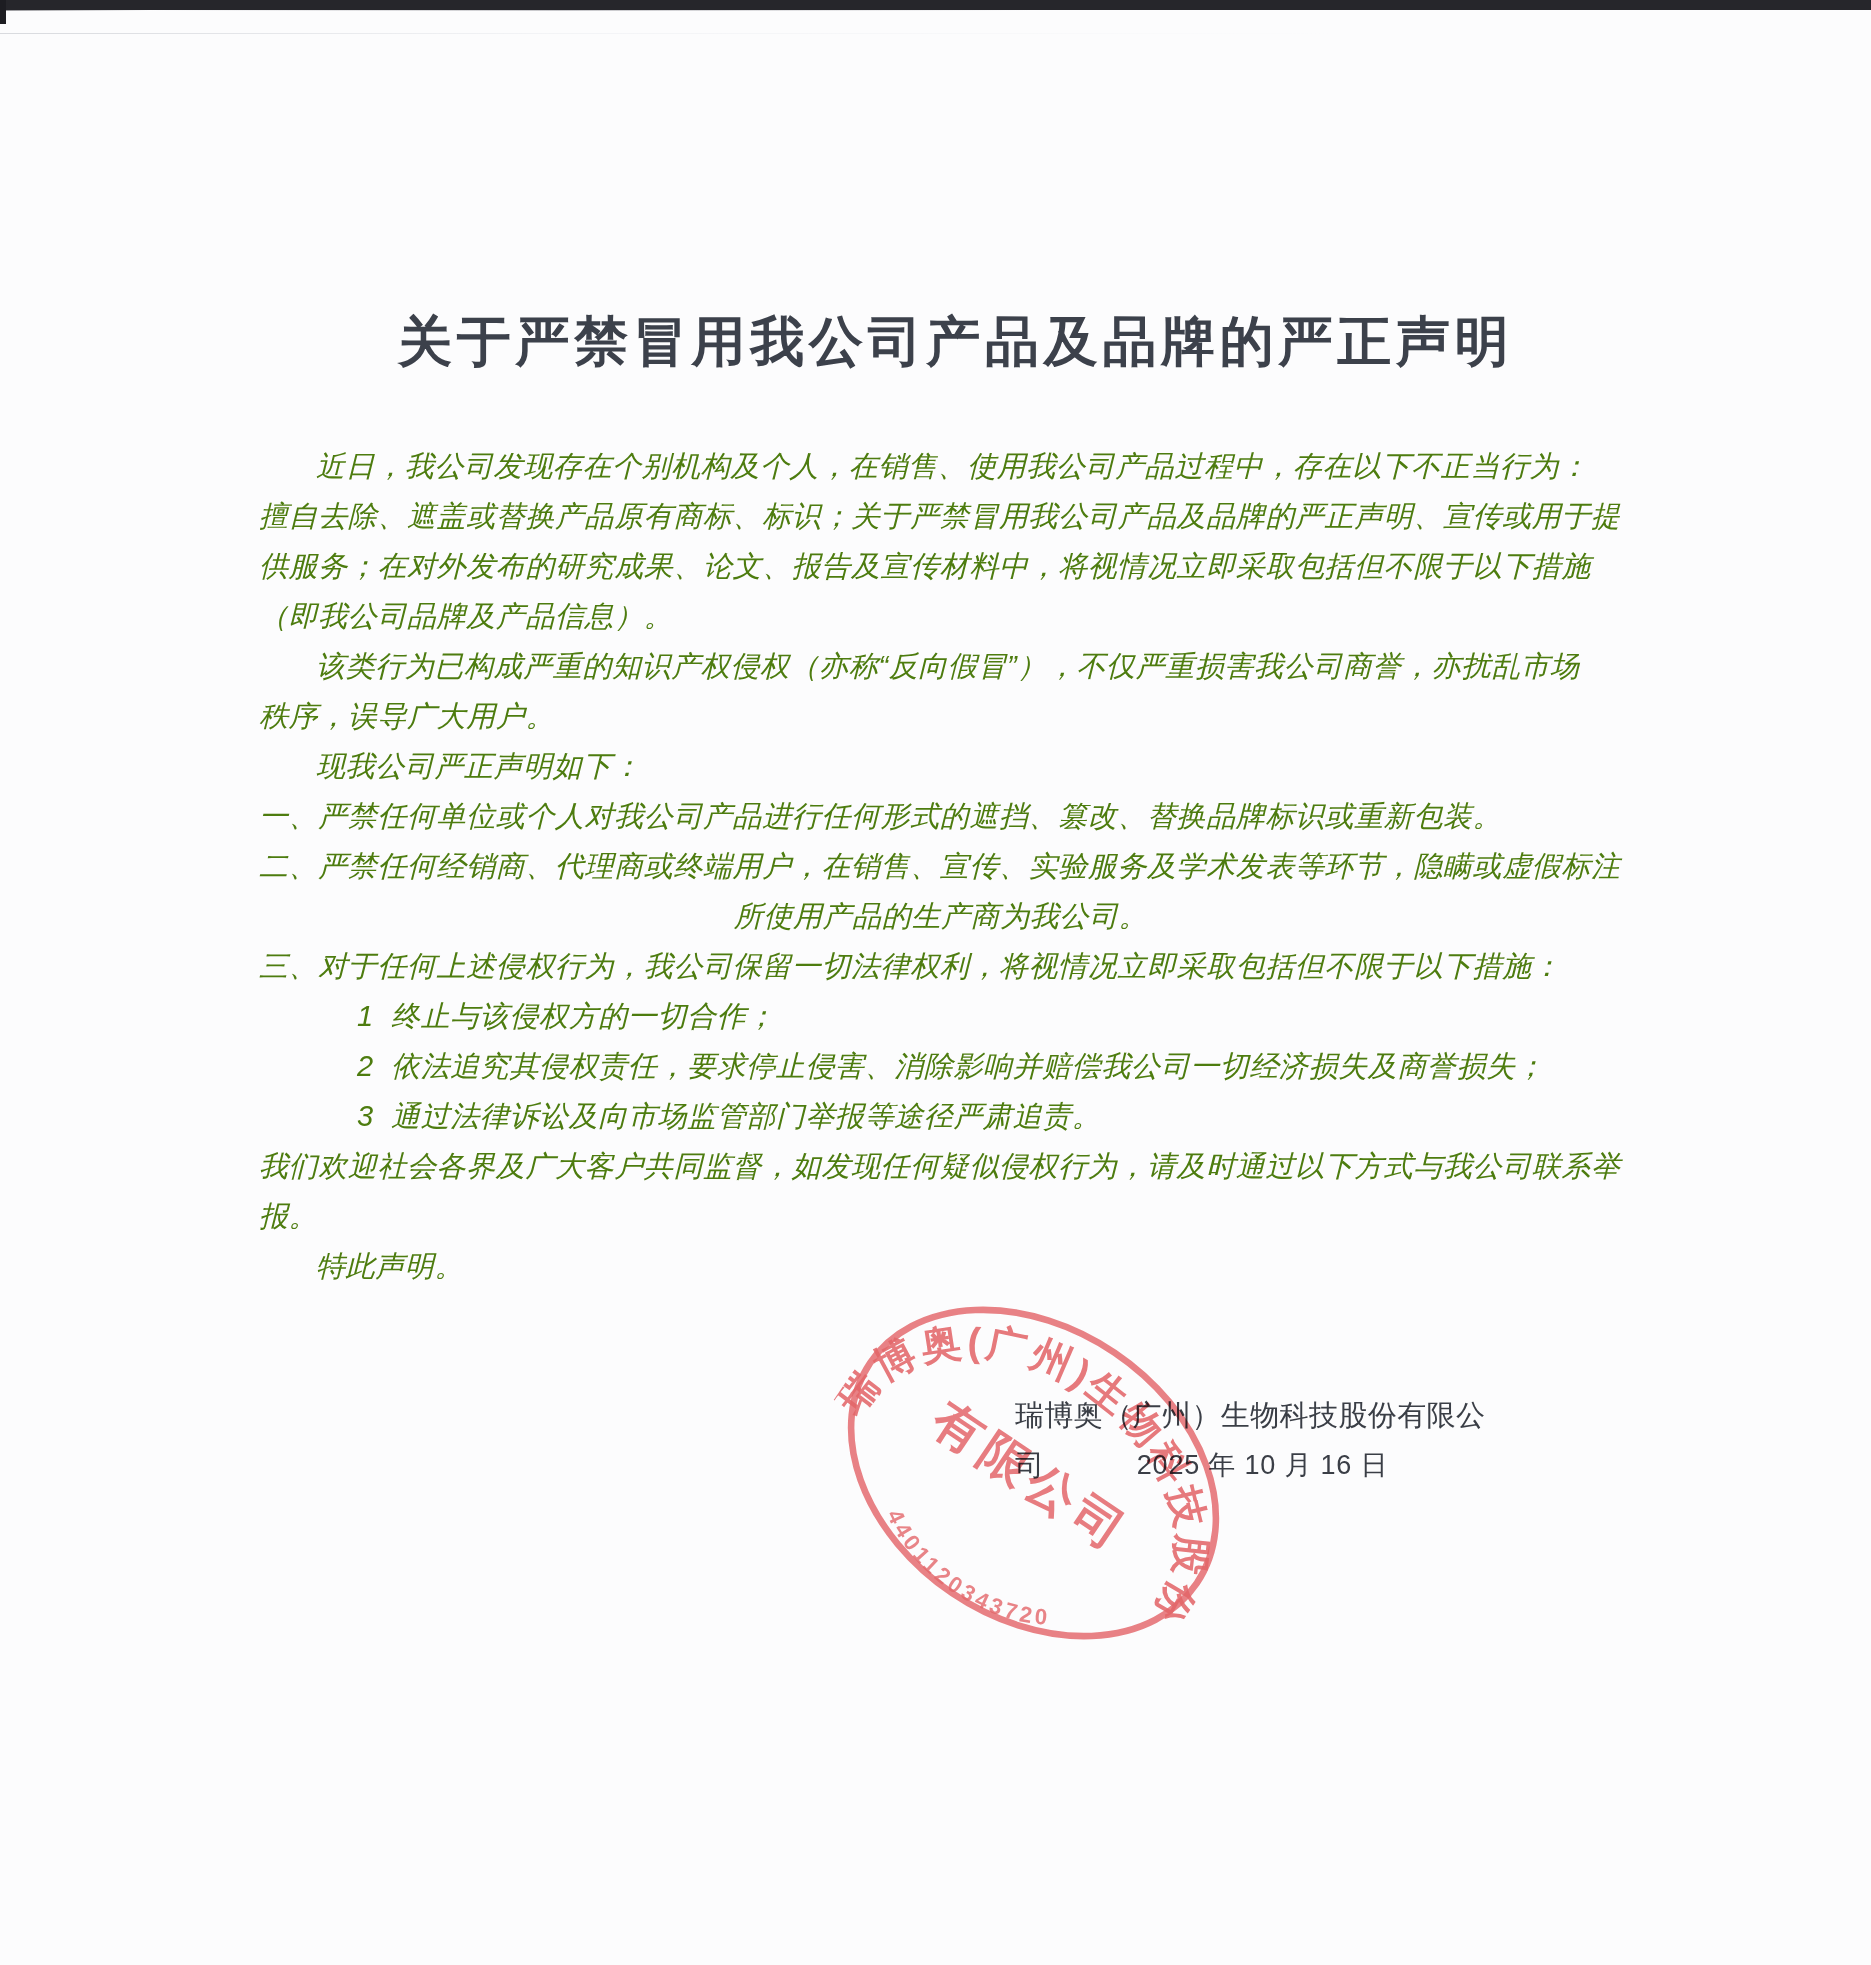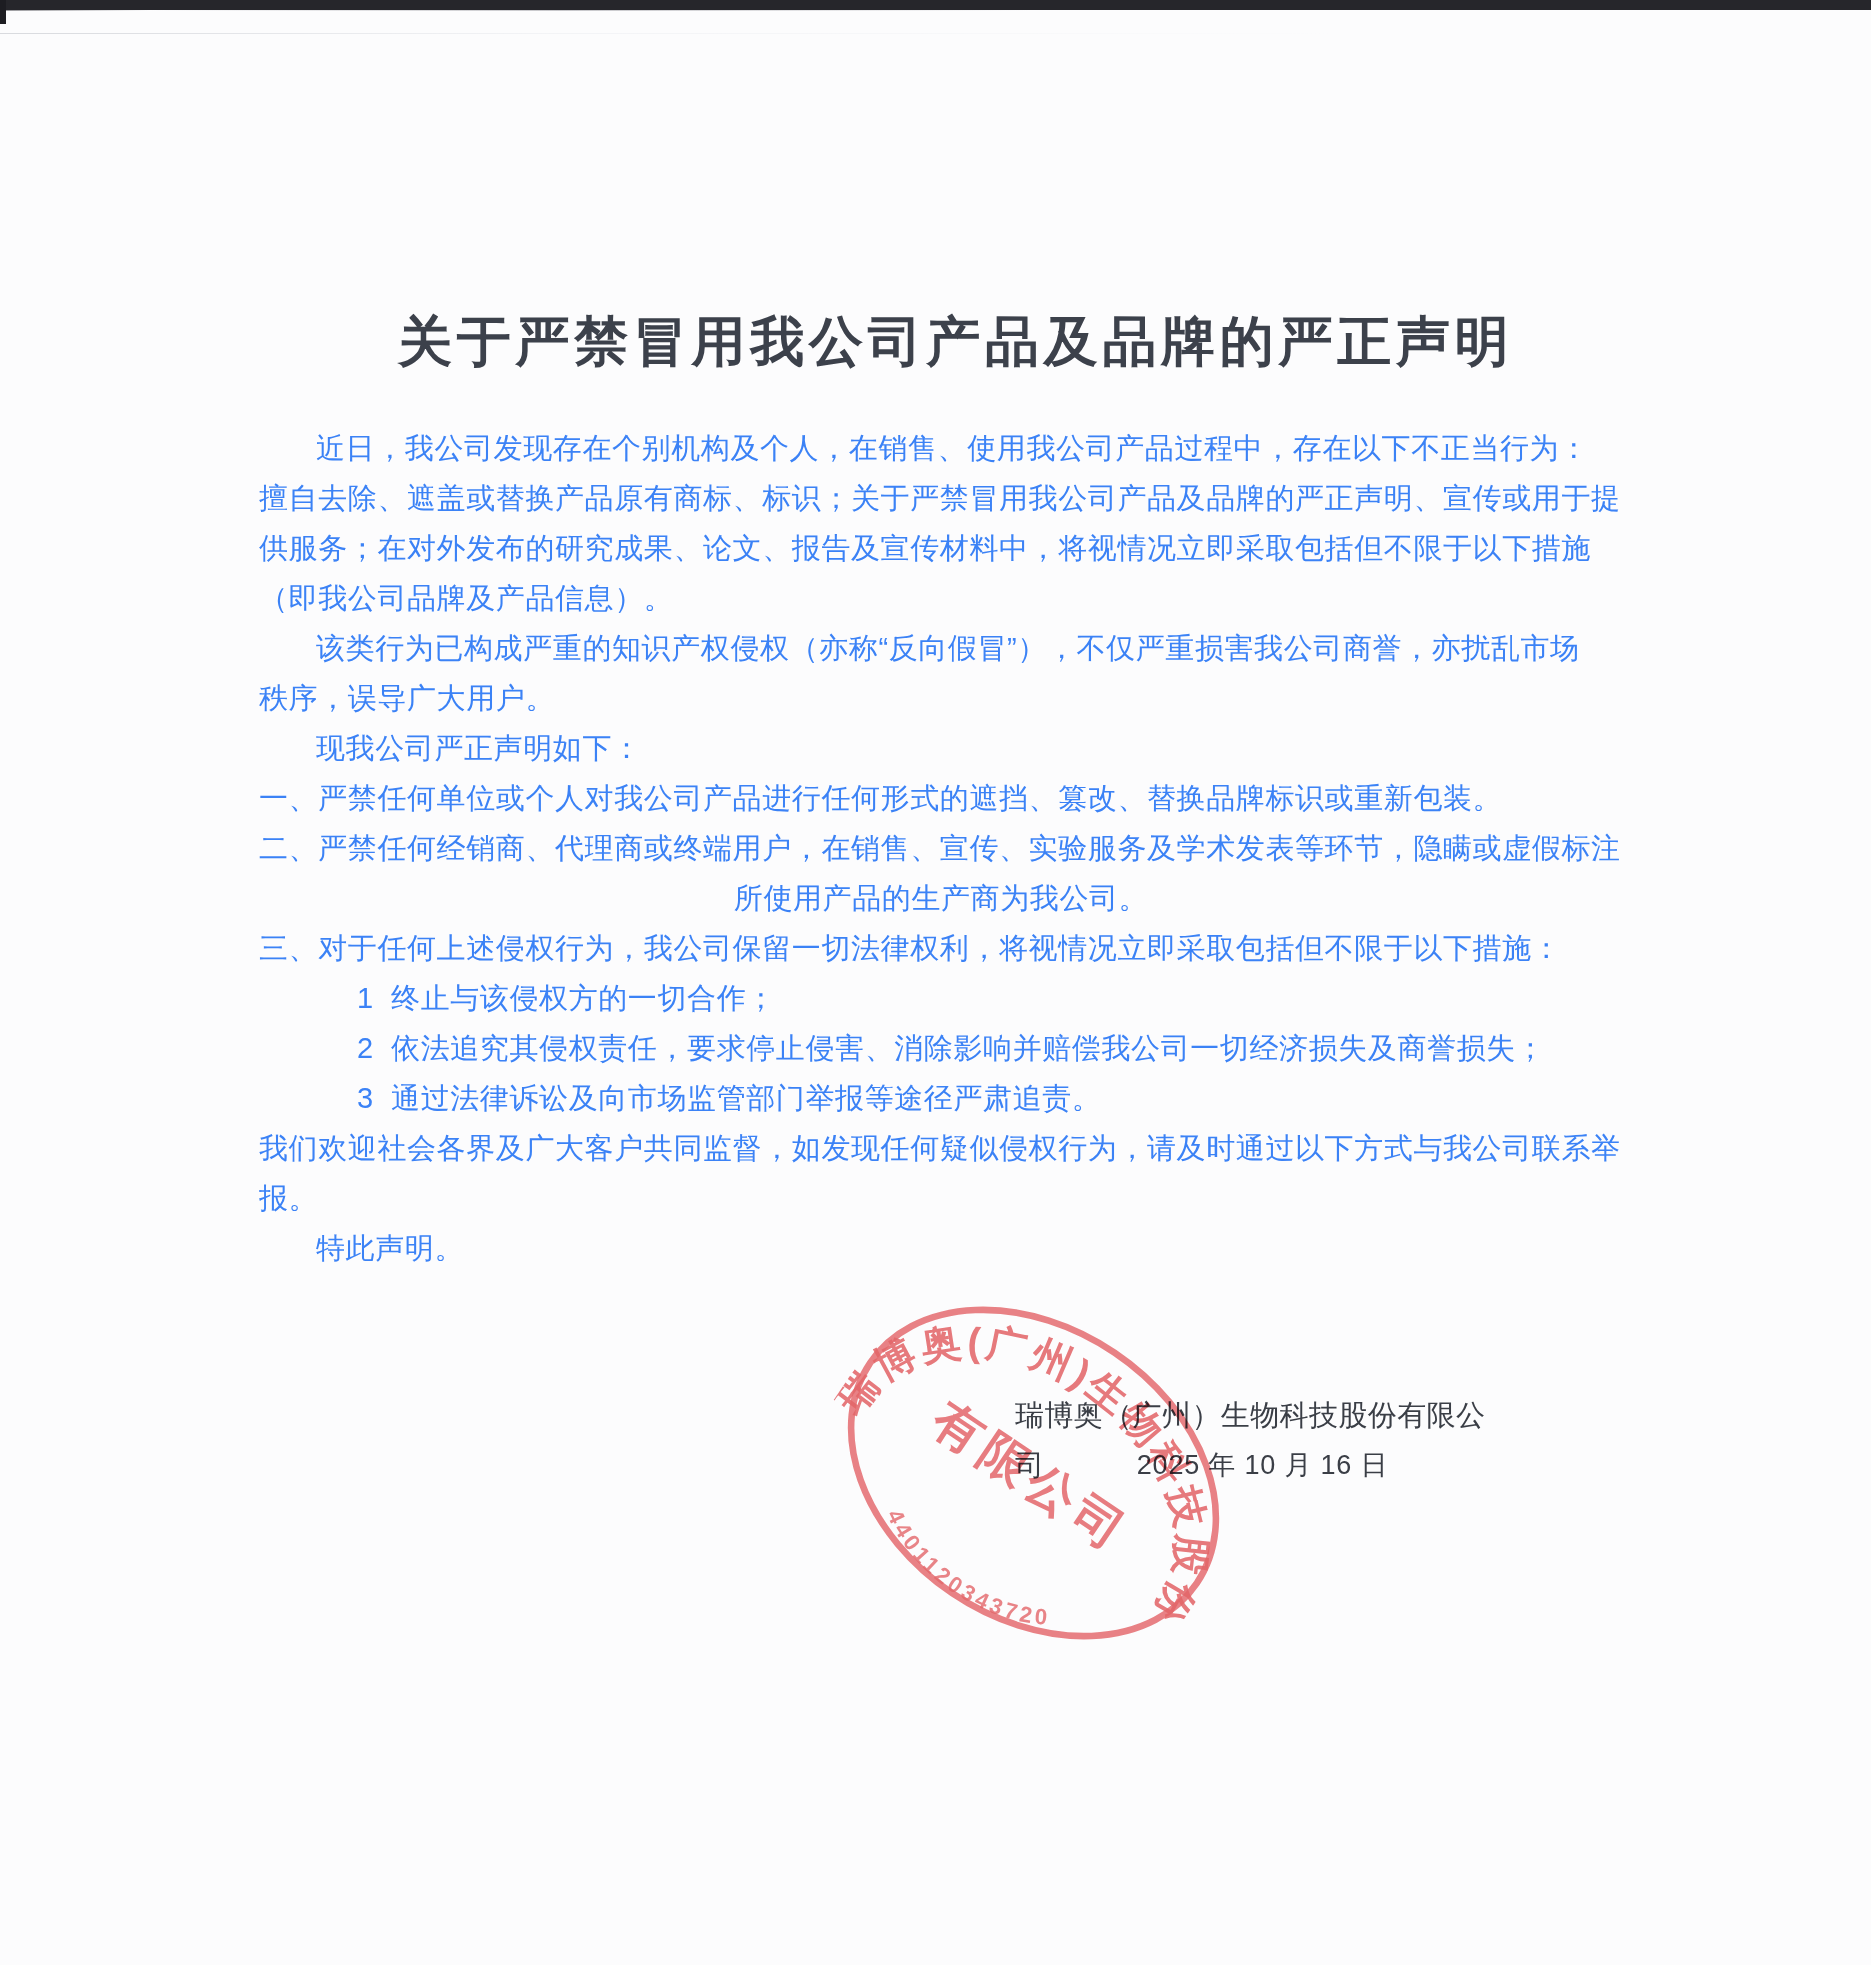--- a/index.html
+++ b/index.html
@@ -31,23 +31,24 @@
   
   .title{
     position:absolute;top:306px;left:19.7px;width:1872px;
     margin:0;text-align:center;
     font-size:54px;font-weight:600;
     letter-spacing:4.7px;
     color:#3c414b;
   }
   
   .body-lines{
-    position:absolute;left:259px;top:423px;width:1364px;
+    position:absolute;left:259px;top:441px;width:1364px;
     font-size:29px;letter-spacing:0.6px;
-    color:#3b82f6;
+    color:#4d7c0f;
+    font-style:italic;
   }
   .body-lines .line{
     height:50px;line-height:50px;white-space:pre;
   }
   
   .signature{position:absolute;left:983px;top:1390px;width:495px;color:#3a3e46;margin-left:32px;}
   .signature .company{height:50px;line-height:50px;font-size:29px;letter-spacing:0.4px;}
   .signature .date{height:50px;line-height:50px;font-size:27px;text-align:center;letter-spacing:0.8px;}
   
   .stamp{

